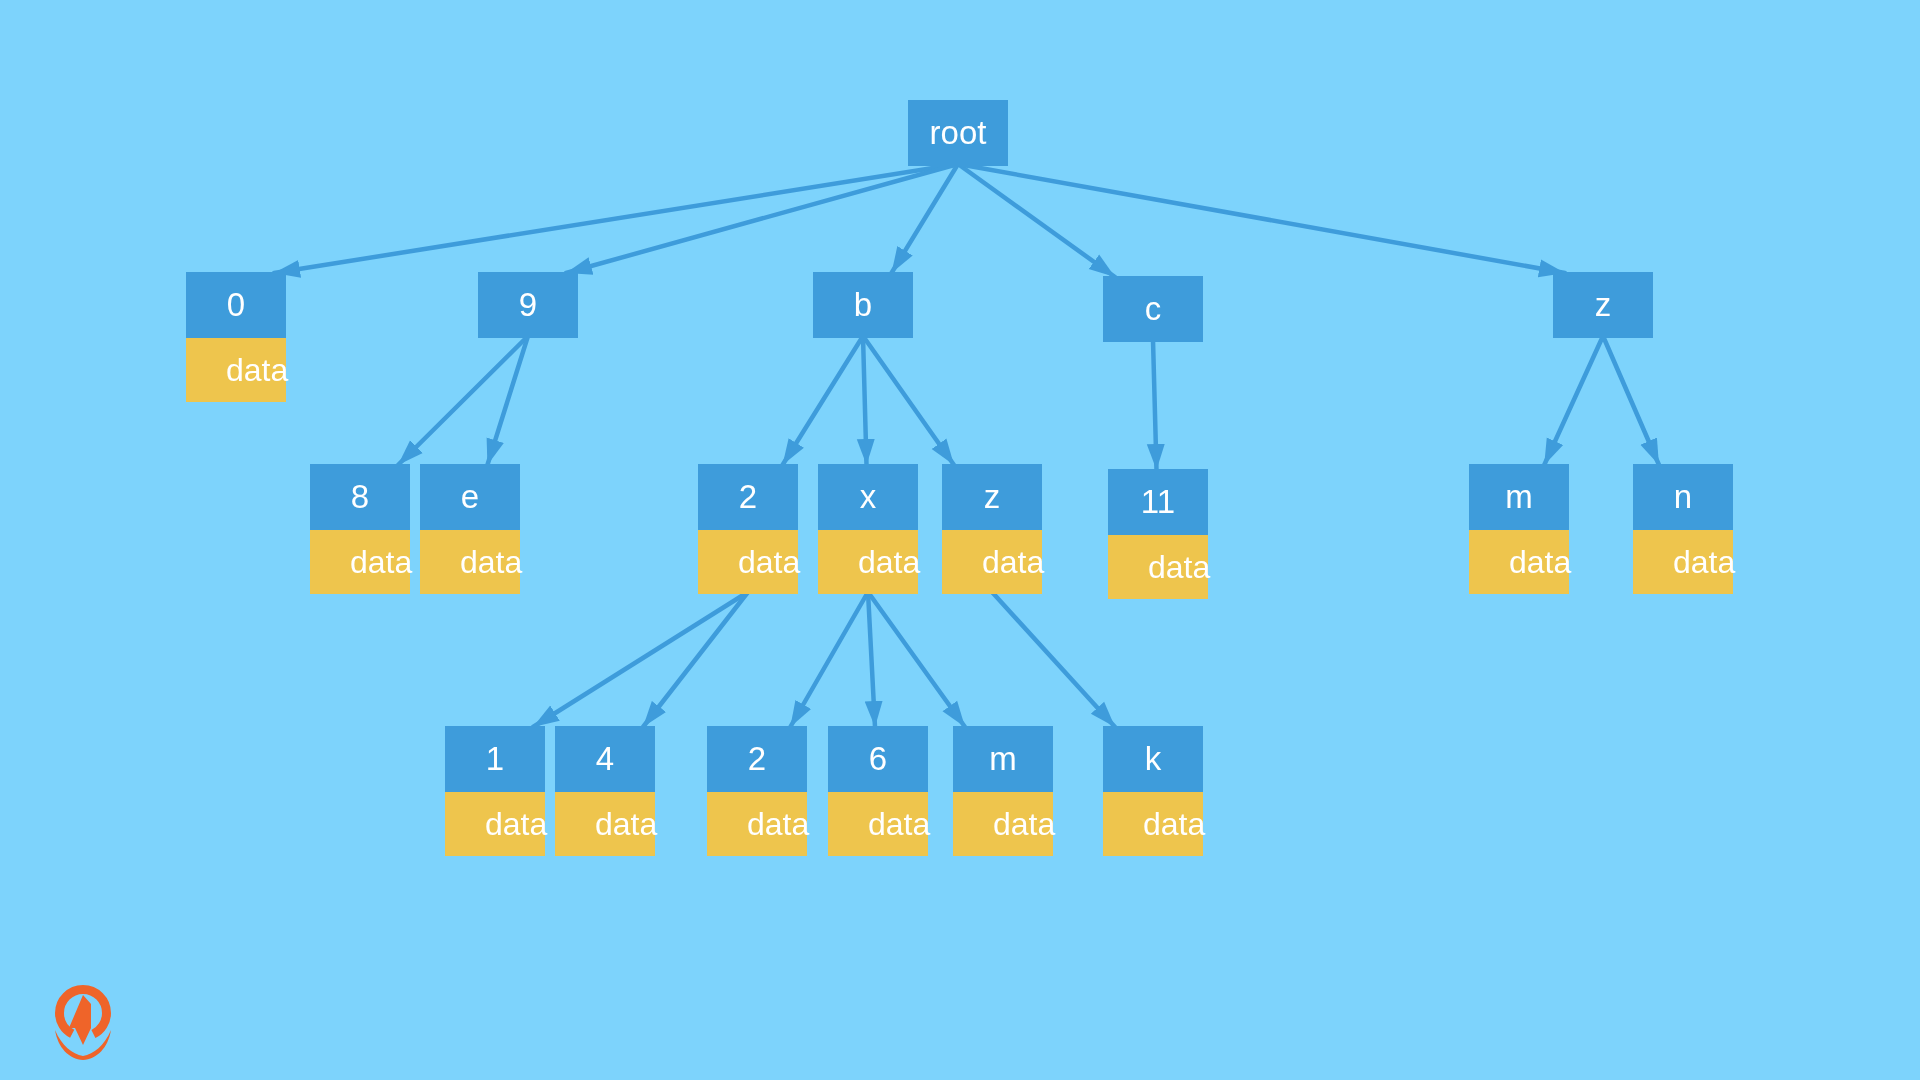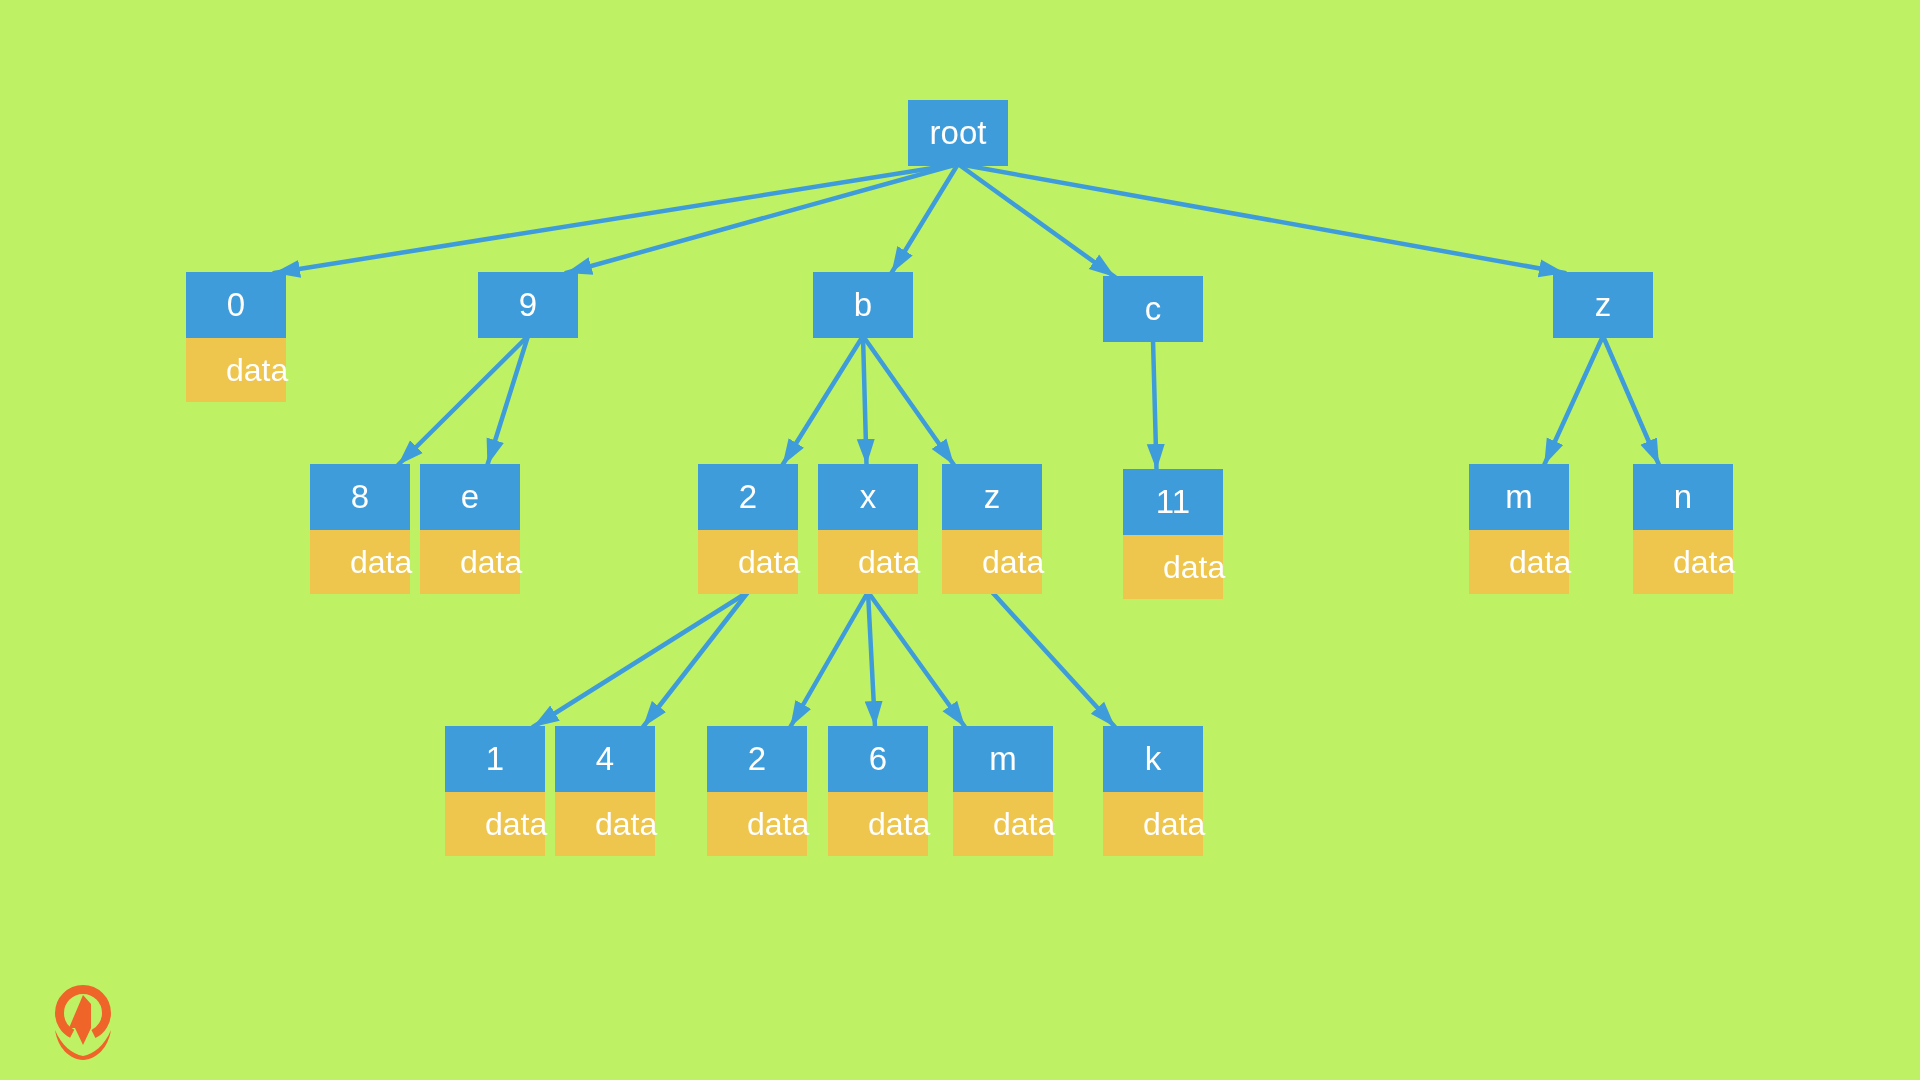--- a/index.html
+++ b/index.html
@@ -1,17 +1,17 @@
 <!DOCTYPE html>
 <html><head>
 <meta charset="utf-8">
 <style>
   html,body{margin:0;padding:0;background:#fff;}
   .canvas{
-    position:relative;width:1920px;height:1080px;background:#bef264;
+    position:relative;width:1920px;height:1080px;background:#7dd3fc;
     font-family:"Liberation Sans",sans-serif;overflow:hidden;
   }
   svg.edges{position:absolute;left:0;top:0;width:1920px;height:1080px;}
   .nodes-layer{position:absolute;left:0;top:0;width:100%;height:100%;}
   .node{position:absolute;text-align:center;color:#fff;}
   .node .label{
     height:66px;line-height:66px;font-size:33px;
     background:var(--node-blue);
   }
   .node .data{
@@ -93,21 +93,21 @@
         <div class="data">data</div>
       </div>
       <div class="node" style="left: 818px; top: 464px; width: 100px;">
         <div class="label">x</div>
         <div class="data">data</div>
       </div>
       <div class="node" style="left: 942px; top: 464px; width: 100px;">
         <div class="label">z</div>
         <div class="data">data</div>
       </div>
-      <div class="node" style="left: 1108px; top: 469px; width: 100px; margin-left: 15px;">
+      <div class="node" style="left: 1108px; top: 469px; width: 100px;">
         <div class="label">11</div>
         <div class="data">data</div>
       </div>
       <div class="node" style="left: 1469px; top: 464px; width: 100px;">
         <div class="label">m</div>
         <div class="data">data</div>
       </div>
       <div class="node" style="left: 1633px; top: 464px; width: 100px;">
         <div class="label">n</div>
         <div class="data">data</div>

